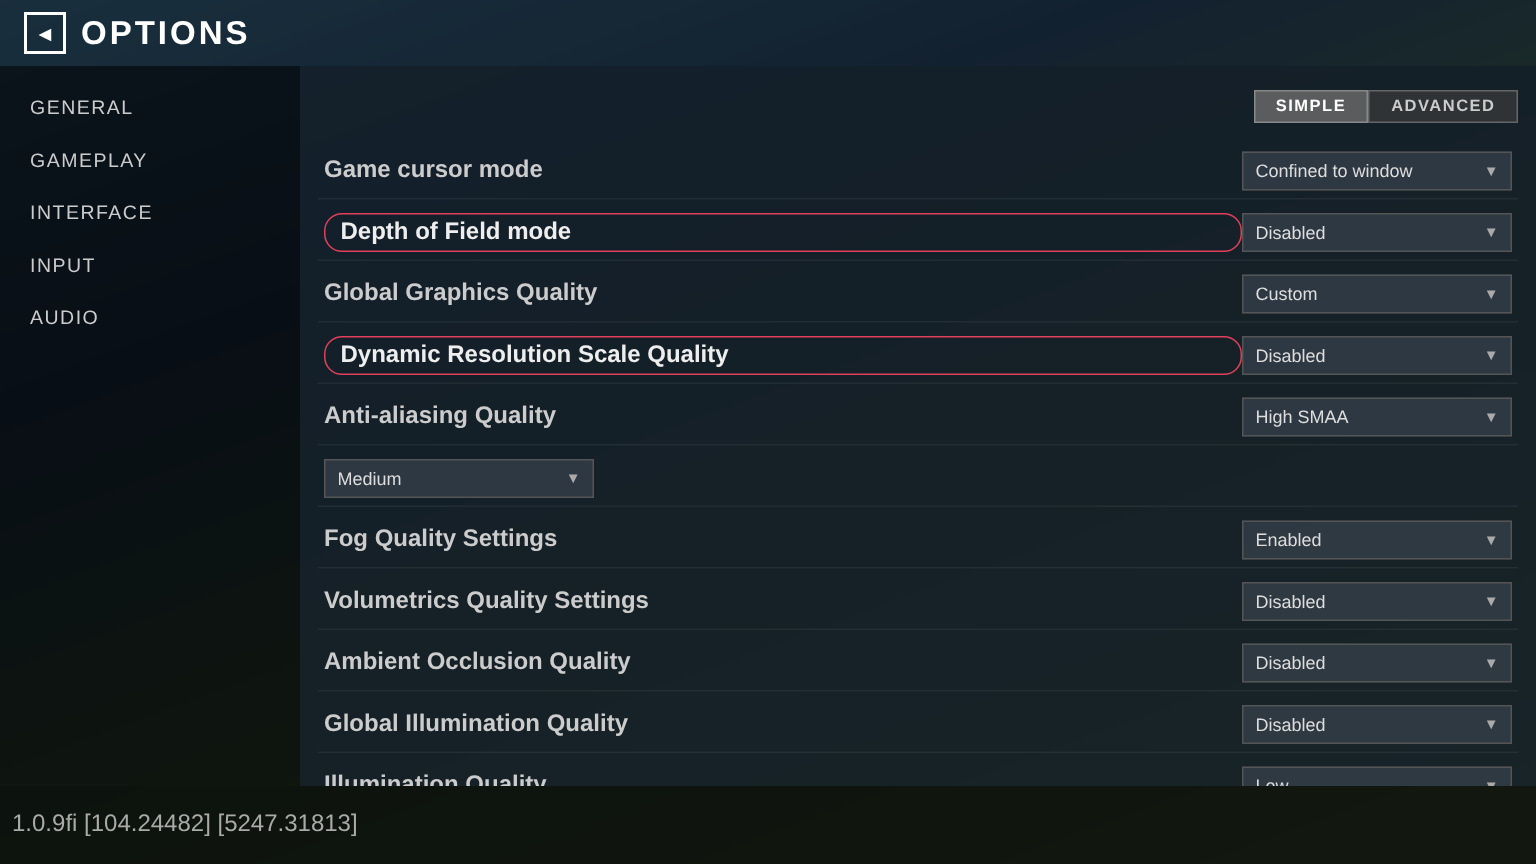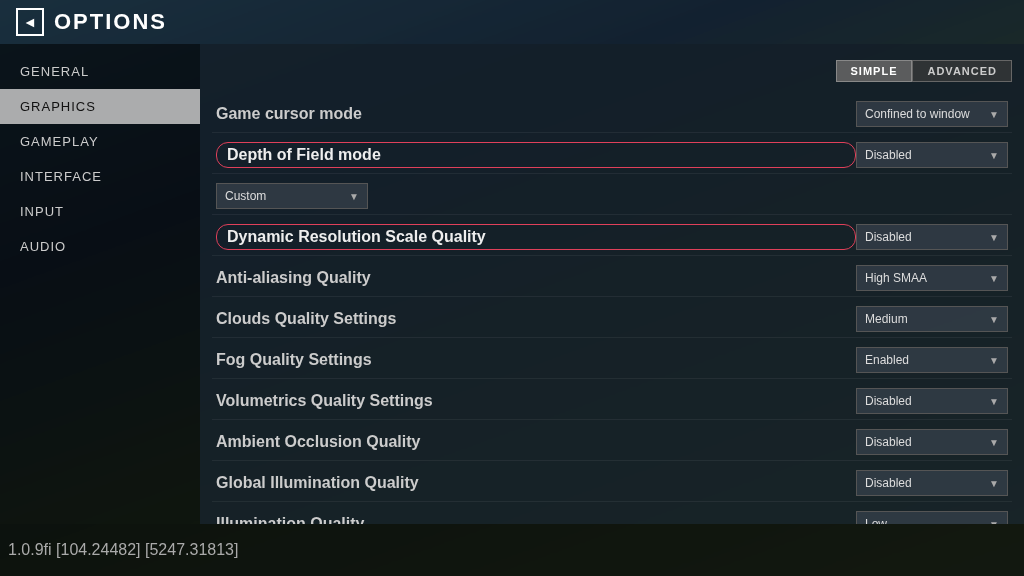--- a/index.html
+++ b/index.html
@@ -146,21 +146,21 @@
     }
 
     .setting-dropdown {
       display: flex;
       align-items: center;
       background: rgba(50,60,70,0.9);
       border: 1px solid #555;
       color: #ddd;
       font-size: 12px;
       padding: 5px 8px;
-      width: 152px;
+      width: 180px;
       justify-content: space-between;
       cursor: pointer;
       flex-shrink: 0;
     }
 
     .dropdown-arrow {
       color: #aaa;
       font-size: 10px;
       margin-left: 8px;
     }
@@ -190,21 +190,20 @@
 
 <div class="options-panel">
   <div class="title-bar">
     <div class="back-icon">◄</div>
     <span class="title-text">OPTIONS</span>
   </div>
 
   <div class="main-content">
     <div class="sidebar">
     <div class="sidebar-item">GENERAL</div>
-        <div class="sidebar-item active">GRAPHICS</div>
         <div class="sidebar-item">GAMEPLAY</div>
         <div class="sidebar-item">INTERFACE</div>
         <div class="sidebar-item">INPUT</div>
         <div class="sidebar-item">AUDIO</div>
       </div>
 
     <div class="content-panel">
       <div class="mode-tabs">
       <div class="mode-tab active">SIMPLE</div>
           <div class="mode-tab">ADVANCED</div>
@@ -218,41 +217,41 @@
             </div>
           </div>
           <div class="setting-row">
             <span class="setting-label highlighted">Depth of Field mode</span>
             <div class="setting-dropdown">
               <span>Disabled</span>
               <span class="dropdown-arrow">▼</span>
             </div>
           </div>
           <div class="setting-row">
+            <span class="setting-label">Global Graphics Quality</span>
             <div class="setting-dropdown">
               <span>Custom</span>
               <span class="dropdown-arrow">▼</span>
             </div>
           </div>
           <div class="setting-row">
             <span class="setting-label highlighted">Dynamic Resolution Scale Quality</span>
             <div class="setting-dropdown">
               <span>Disabled</span>
               <span class="dropdown-arrow">▼</span>
             </div>
           </div>
           <div class="setting-row">
             <span class="setting-label">Anti-aliasing Quality</span>
             <div class="setting-dropdown">
               <span>High SMAA</span>
               <span class="dropdown-arrow">▼</span>
             </div>
           </div>
           <div class="setting-row">
-            <span class="setting-label">Clouds Quality Settings</span>
             <div class="setting-dropdown">
               <span>Medium</span>
               <span class="dropdown-arrow">▼</span>
             </div>
           </div>
           <div class="setting-row">
             <span class="setting-label">Fog Quality Settings</span>
             <div class="setting-dropdown">
               <span>Enabled</span>
               <span class="dropdown-arrow">▼</span>

